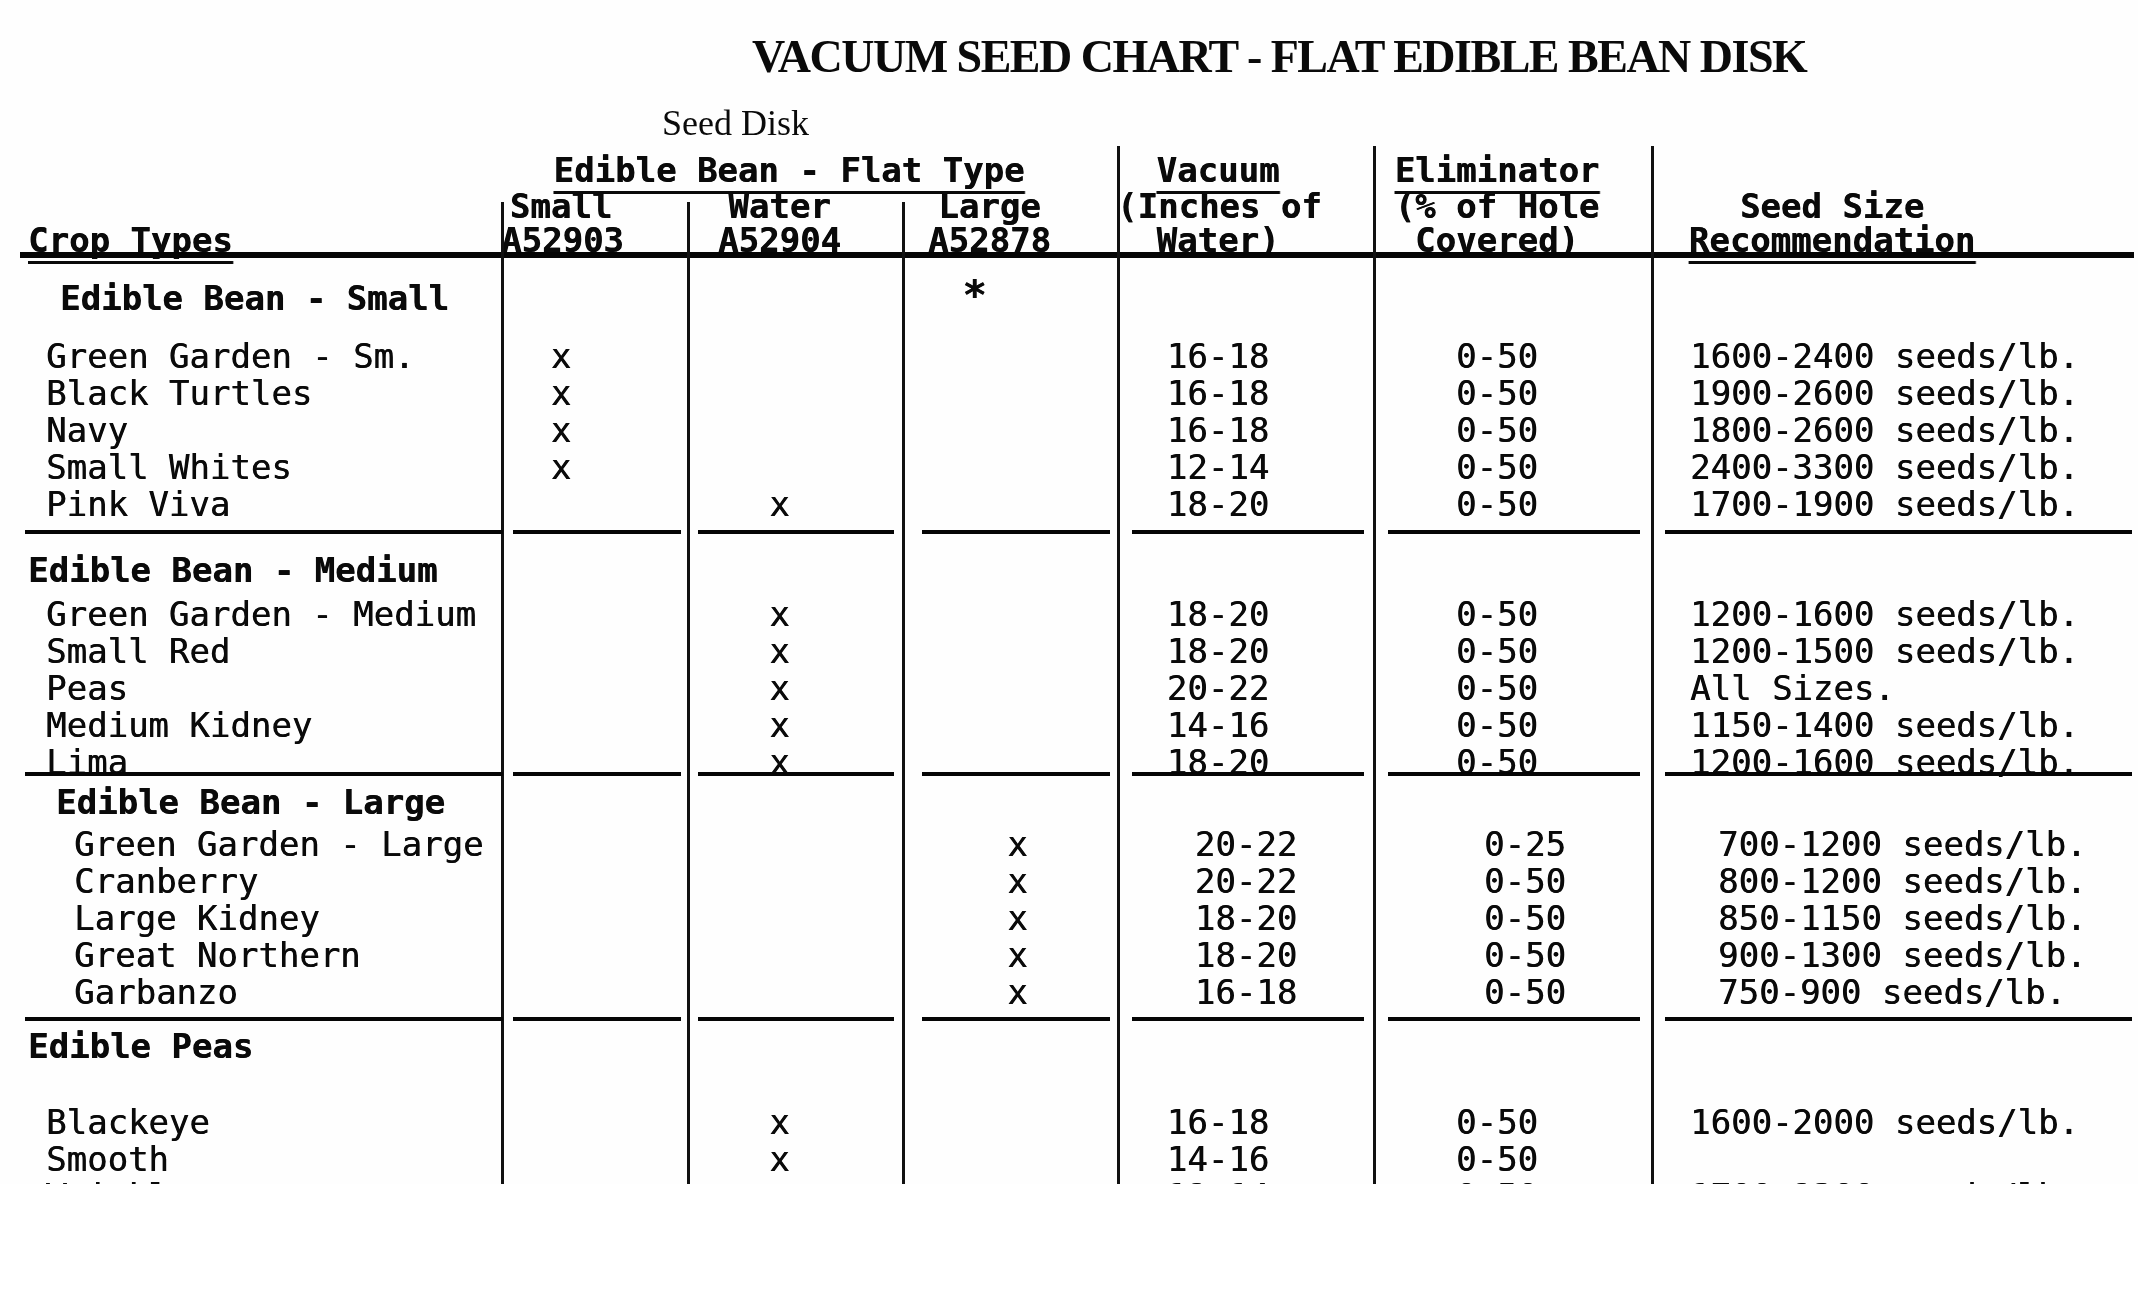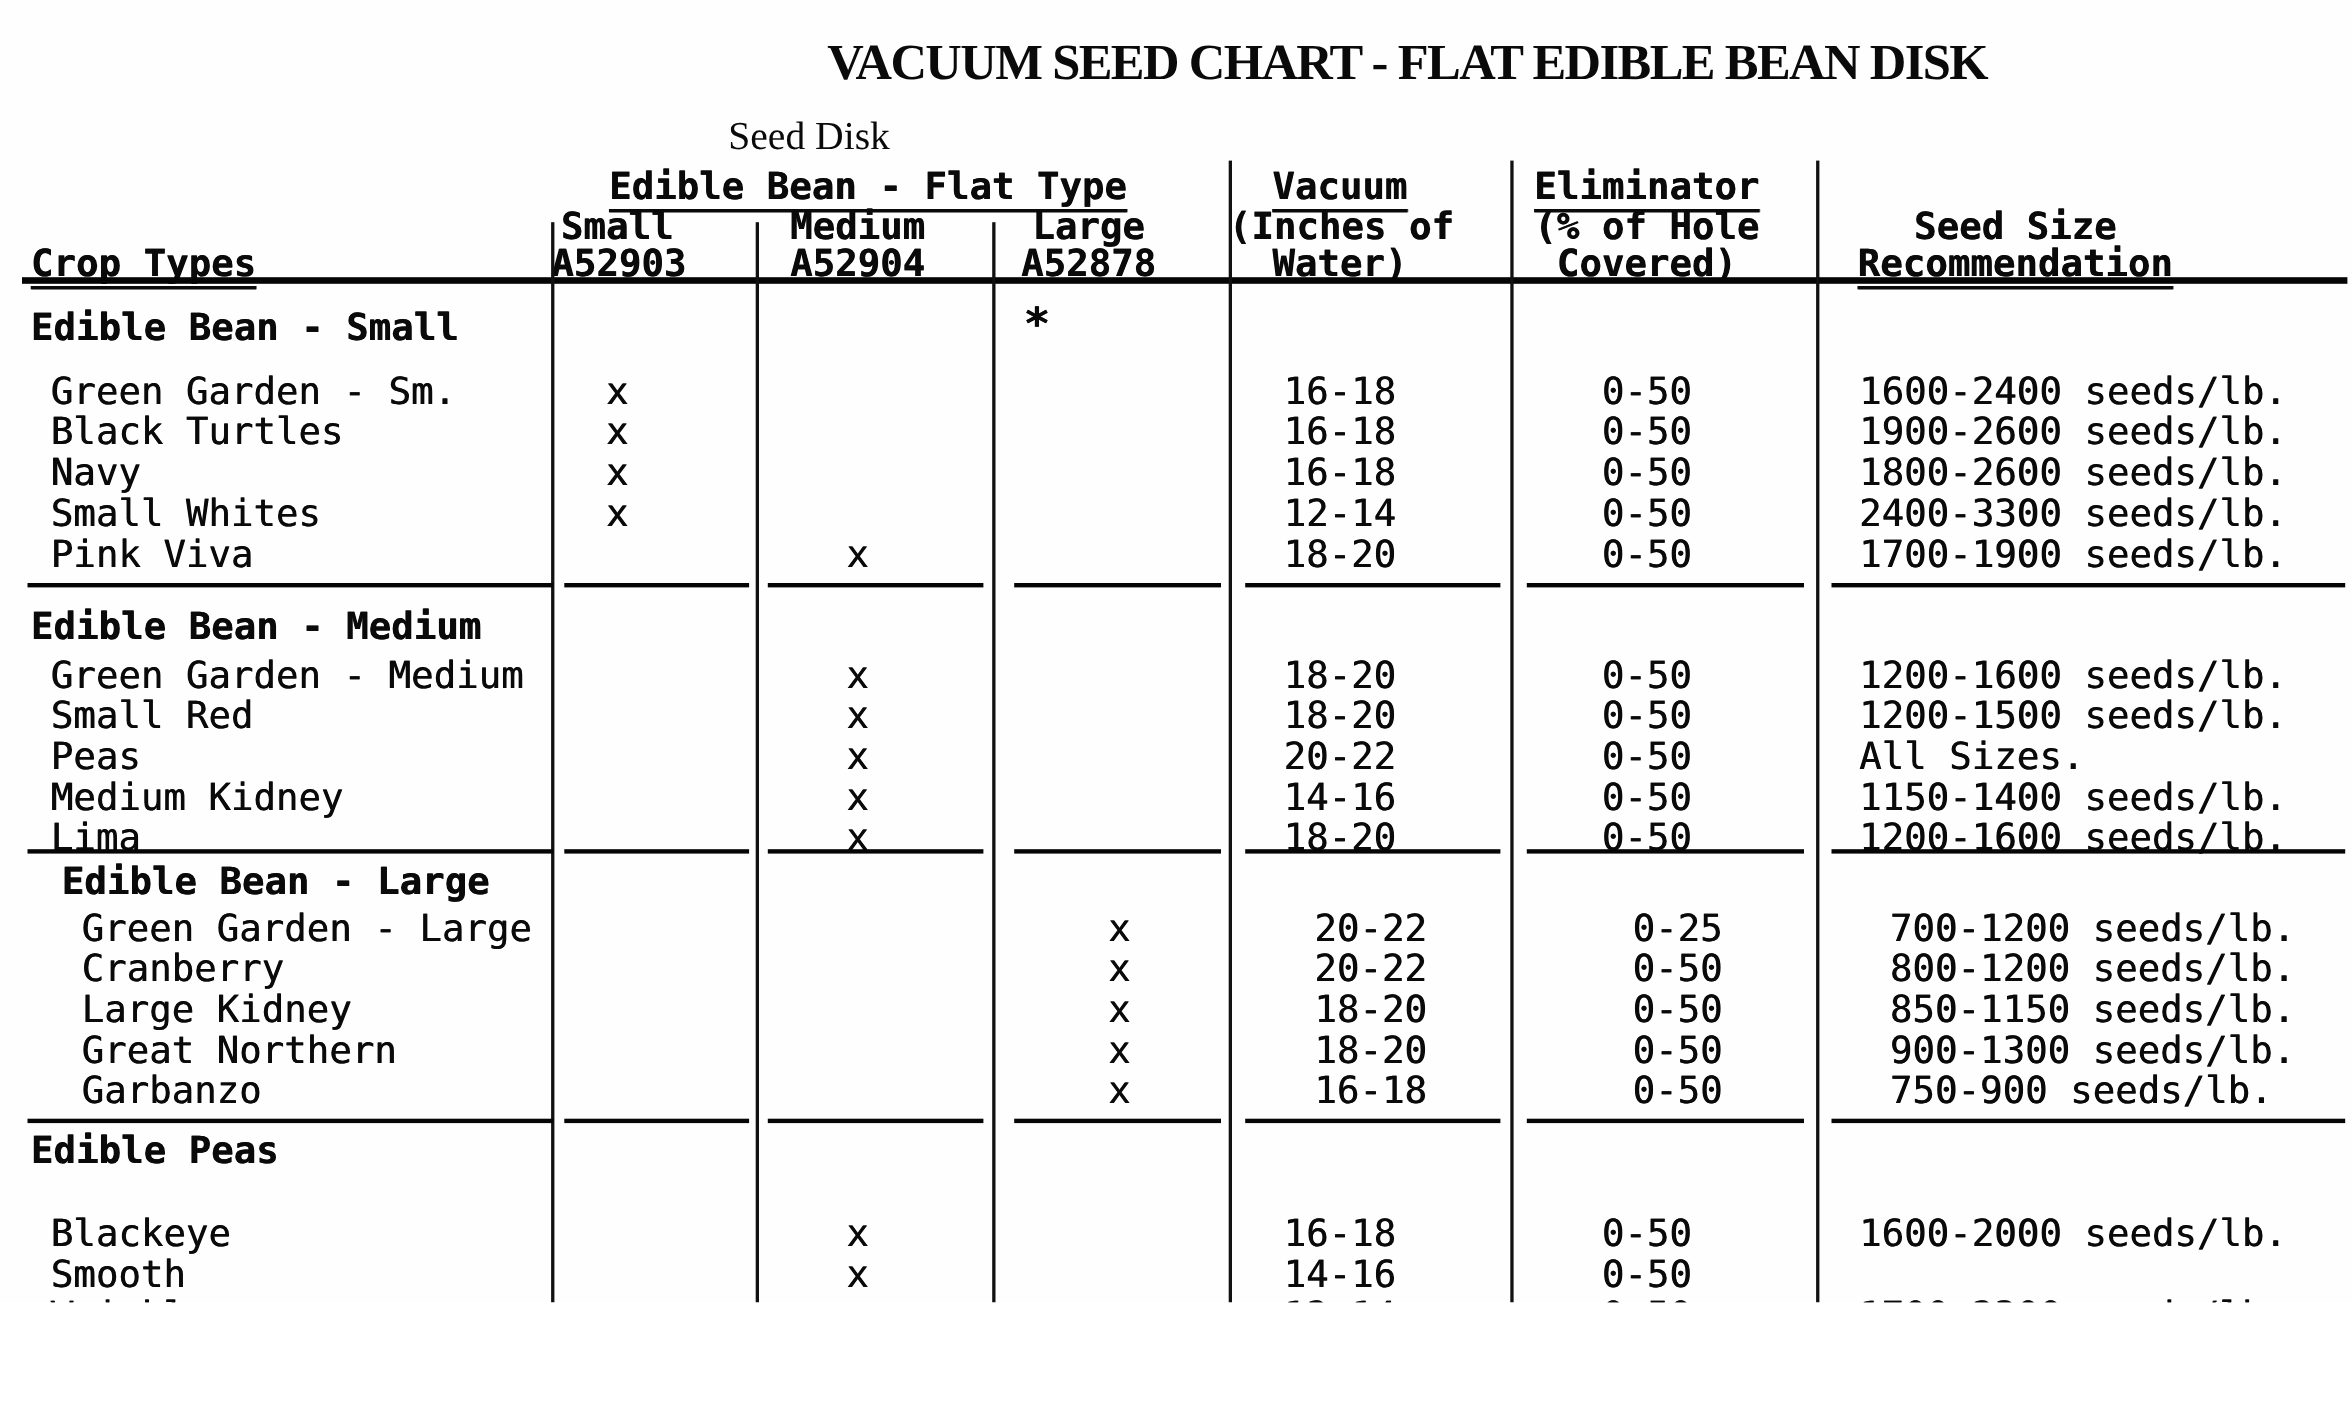--- a/index.html
+++ b/index.html
@@ -71,39 +71,39 @@
 
   <div class="abs doc-title">VACUUM SEED CHART - FLAT EDIBLE BEAN DISK</div>
   <div class="abs seed-disk">Seed Disk</div>
 
   <div class="abs mono bold ul ctr h-ebft">Edible Bean - Flat Type</div>
 
   <div class="abs mono bold ul ctr h-vac r1">Vacuum</div>
   <div class="abs mono bold ul ctr h-elim r1">Eliminator</div>
 
   <div class="abs mono bold ctr h-small r2">Small</div>
-  <div class="abs mono bold ctr h-medium r2">Medium</div>
+  <div class="abs mono bold ctr h-medium r2">Water</div>
   <div class="abs mono bold ctr h-large r2">Large</div>
   <div class="abs mono bold ctr h-vac r2">(Inches of</div>
   <div class="abs mono bold ctr h-elim r2">(% of Hole</div>
   <div class="abs mono bold ctr h-seed r2">Seed Size</div>
 
   <div class="abs mono bold ul h-croptypes">Crop Types</div>
   <div class="abs mono bold ctr h-small r3">A52903</div>
   <div class="abs mono bold ctr h-medium r3">A52904</div>
   <div class="abs mono bold ctr h-large r3">A52878</div>
   <div class="abs mono bold ctr h-vac r3">Water)</div>
   <div class="abs mono bold ctr h-elim r3">Covered)</div>
   <div class="abs mono bold ul ctr h-seed r3">Recommendation</div>
 
   <div class="hline rule-top"></div>
 
   <div id="table-body">
       <div class="section" style="top: 280px;">
-        <div class="row" style="height: 58px;">
+        <div class="row" style="height: 58px; margin-left: 32px;">
           <span class="c c-crop-h">Edible Bean - Small</span>
           <span class="c c-large note">*</span>
         </div>
         <div class="row">
           <span class="c c-crop">Green Garden - Sm.</span>
           <span class="c c-small">x</span>
           <span class="c c-vac">16-18</span>
           <span class="c c-elim">0-50</span>
           <span class="c c-seed">1600-2400 seeds/lb.</span>
         </div>

